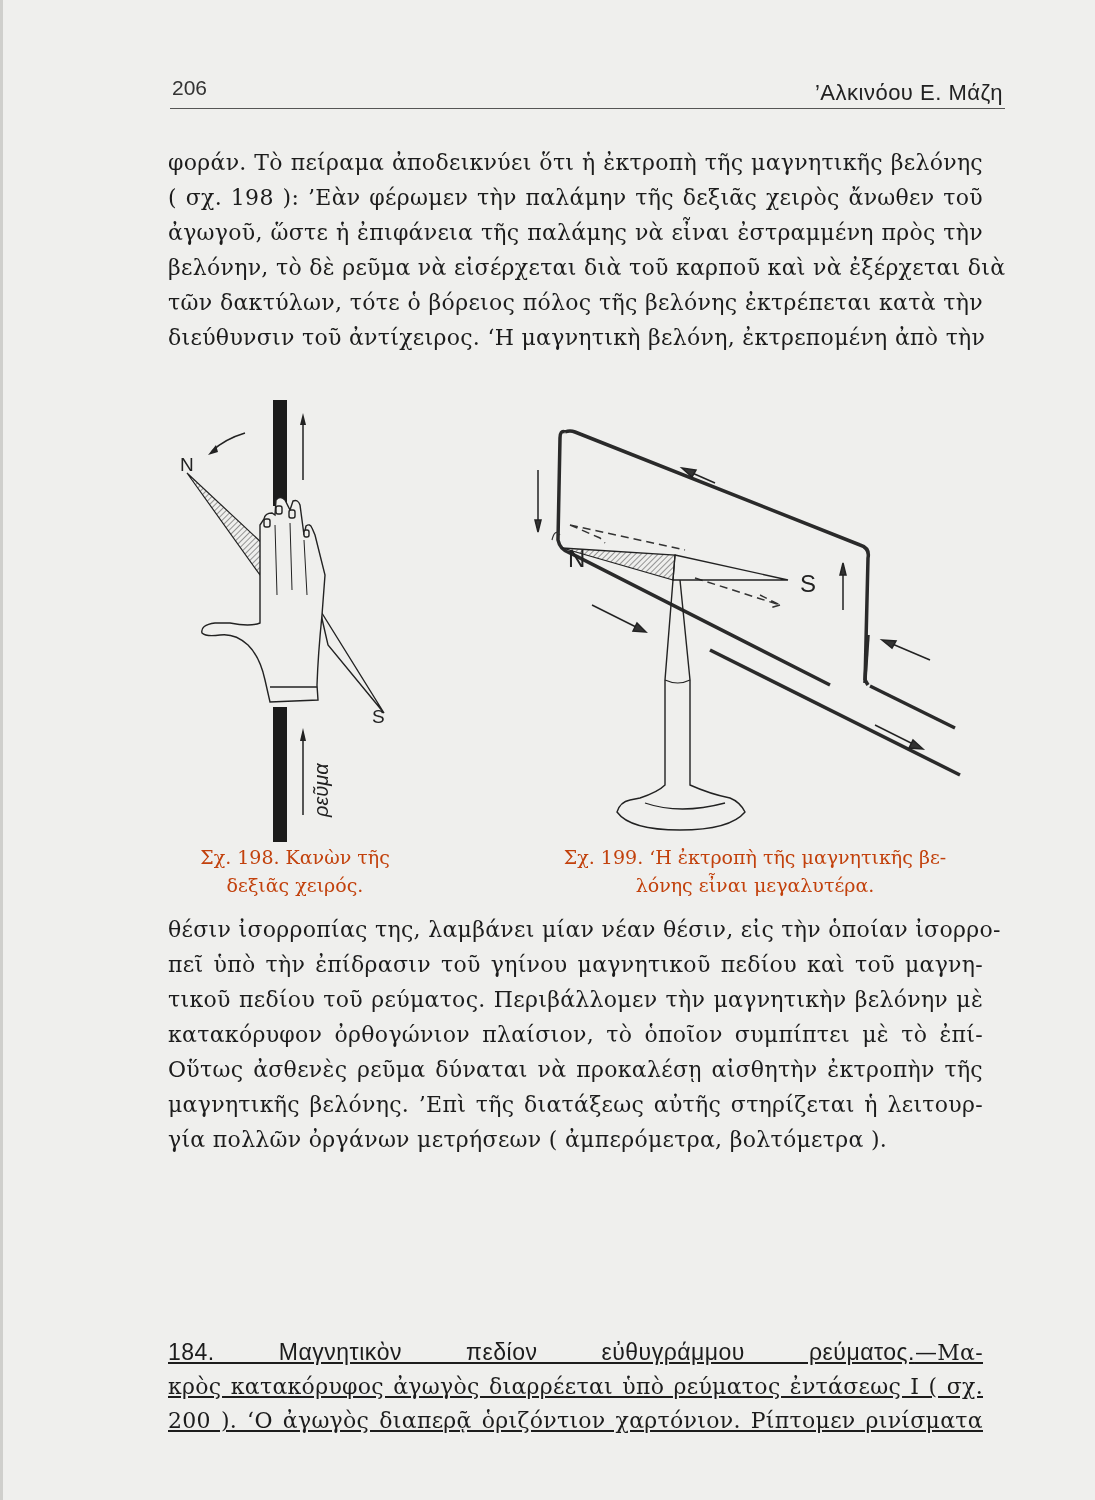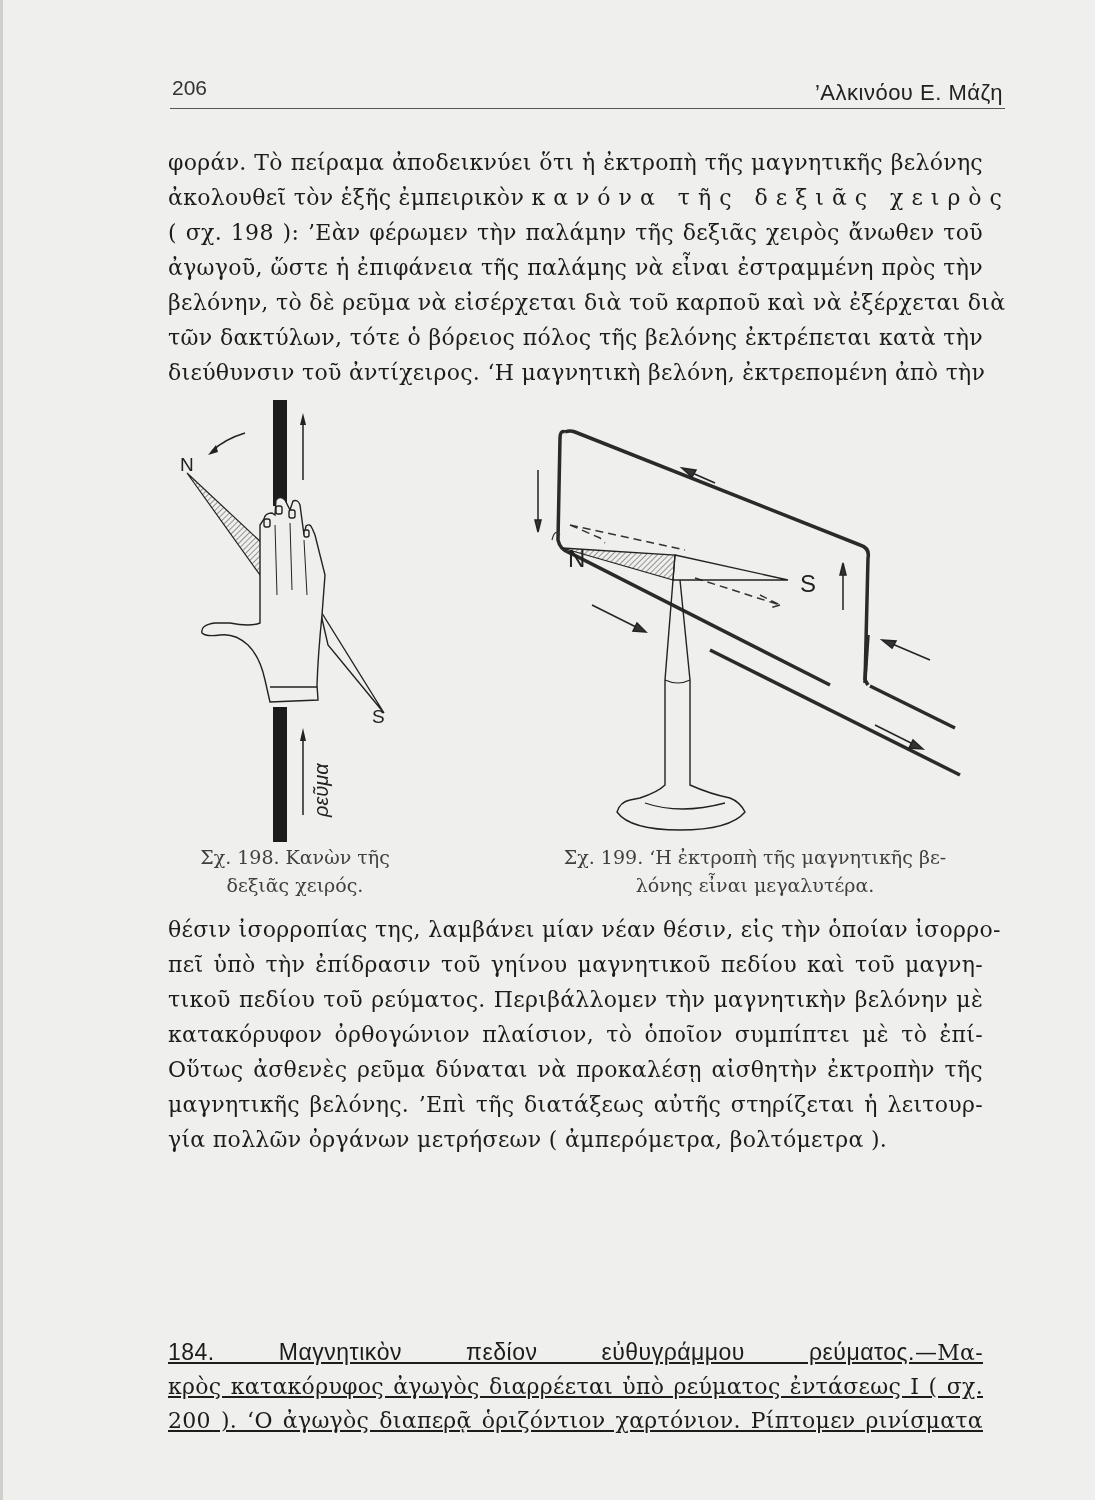--- a/index.html
+++ b/index.html
@@ -37,39 +37,38 @@
   #para3 .line { height: 34px; }
   .sec-title { font-family: "Liberation Sans", sans-serif; font-size: 23px; letter-spacing: 0.5px; }
 
   .fig { position: absolute; }
   #fig198 { left: 160px; top: 395px; width: 240px; height: 455px; }
   #fig199 { left: 530px; top: 410px; width: 470px; height: 430px; }
   .fig-label { font-family: "Liberation Sans", sans-serif; font-size: 19px; fill: #222; }
   .fig-label-italic { font-family: "Liberation Sans", sans-serif; font-style: italic; font-size: 20px; fill: #222; }
 
   .caption {
-    position: absolute; font-size: 19px; line-height: 28px; text-align: center; color: #404040;
+    position: absolute; font-size: 19px; line-height: 28px; text-align: center; color: #c2410c;
   }
   #cap198 { left: 195px; top: 843px; width: 200px; }
   #cap199 { left: 525px; top: 843px; width: 460px; }
   .caption span { display: block; }
 </style>
 </head>
 <body>
 
 <div class="page-edge"></div>
 
 <div class="header">
   <span class="page-number">206</span>
   <span class="running-head">’Αλκινόου Ε. Μάζη</span>
 </div>
 
 <div class="para" id="para1">
   <span class="line">φοράν. Τὸ πείραμα ἀποδεικνύει ὅτι ἡ ἐκτροπὴ τῆς μαγνητικῆς βελόνης</span>
-  <span class="line"><span>ἀκολουθεῖ τὸν ἑξῆς ἐμπειρικὸν</span> <span class="spaced">κανόνα τῆς δεξιᾶς χειρὸς</span></span>
   <span class="line">( σχ. 198 ): ’Εὰν φέρωμεν τὴν παλάμην τῆς δεξιᾶς χειρὸς ἄνωθεν τοῦ</span>
   <span class="line">ἀγωγοῦ, ὥστε ἡ ἐπιφάνεια τῆς παλάμης νὰ εἶναι ἐστραμμένη πρὸς τὴν</span>
   <span class="line">βελόνην, τὸ δὲ ρεῦμα νὰ εἰσέρχεται διὰ τοῦ καρποῦ καὶ νὰ ἐξέρχεται διὰ</span>
   <span class="line">τῶν δακτύλων, τότε ὁ βόρειος πόλος τῆς βελόνης ἐκτρέπεται κατὰ τὴν</span>
   <span class="line">διεύθυνσιν τοῦ ἀντίχειρος. ‘Η μαγνητικὴ βελόνη, ἐκτρεπομένη ἀπὸ τὴν</span>
 </div>
 
 <div class="fig" id="fig198">
   <svg width="240" height="455" viewBox="0 0 240 455">
     <defs>

